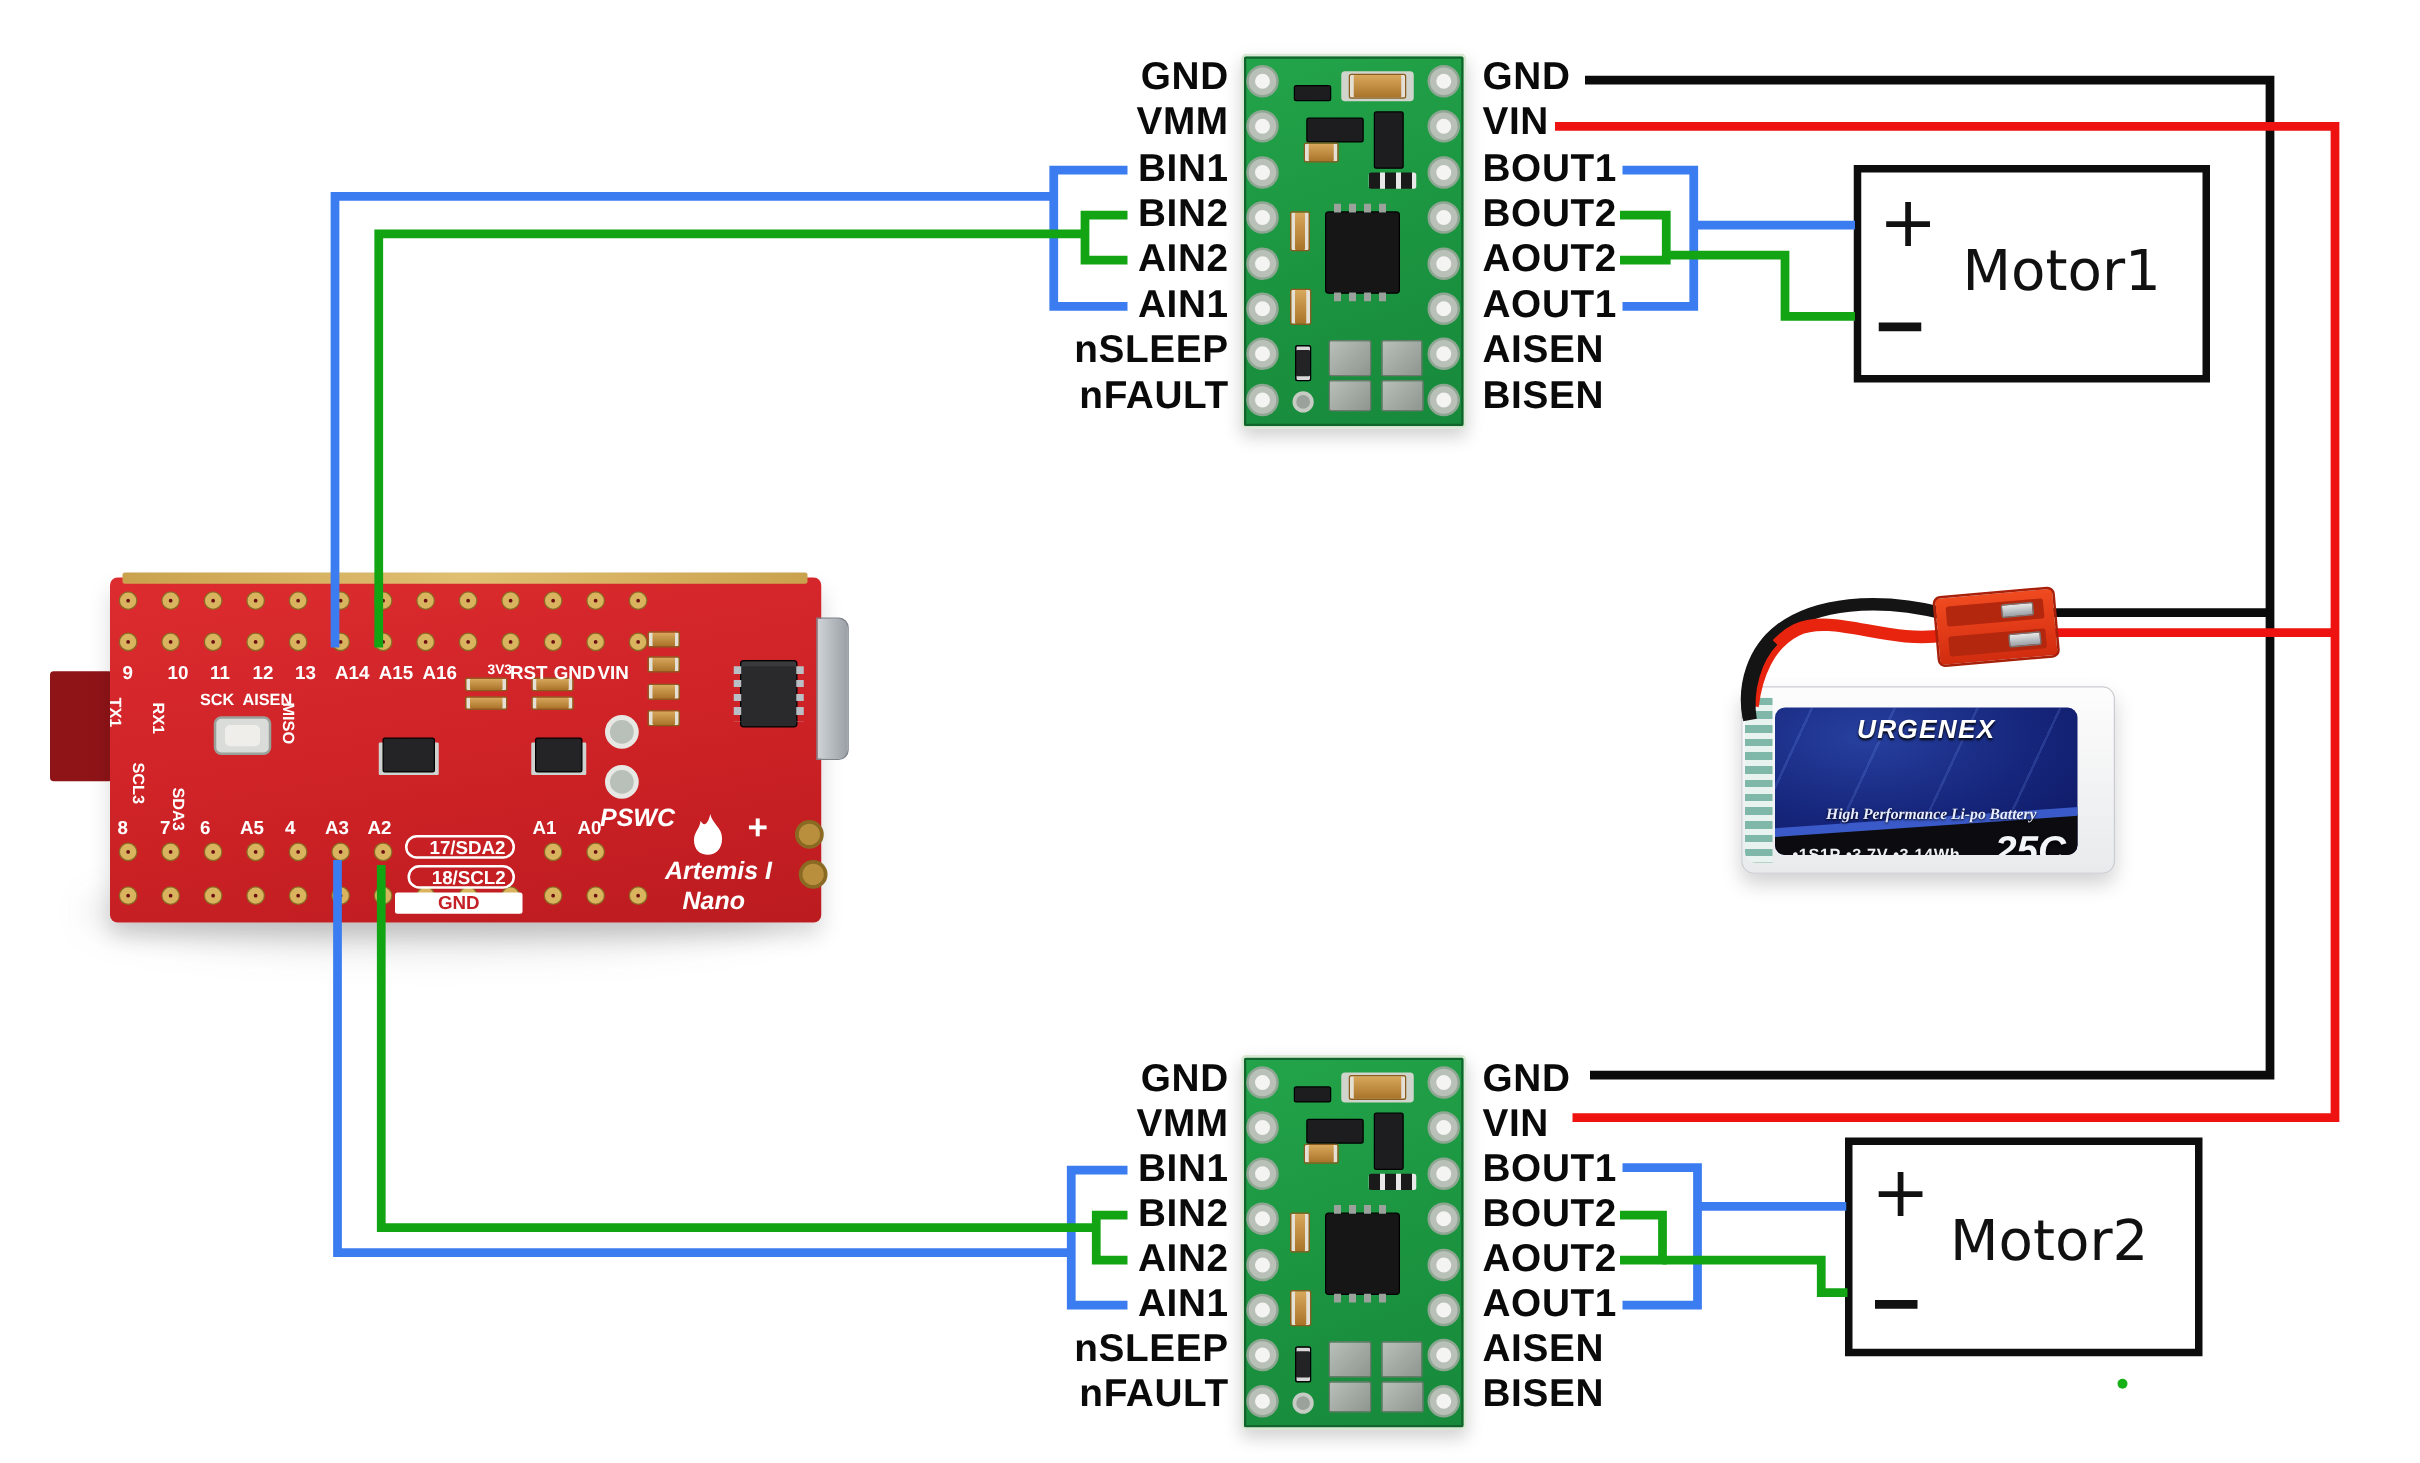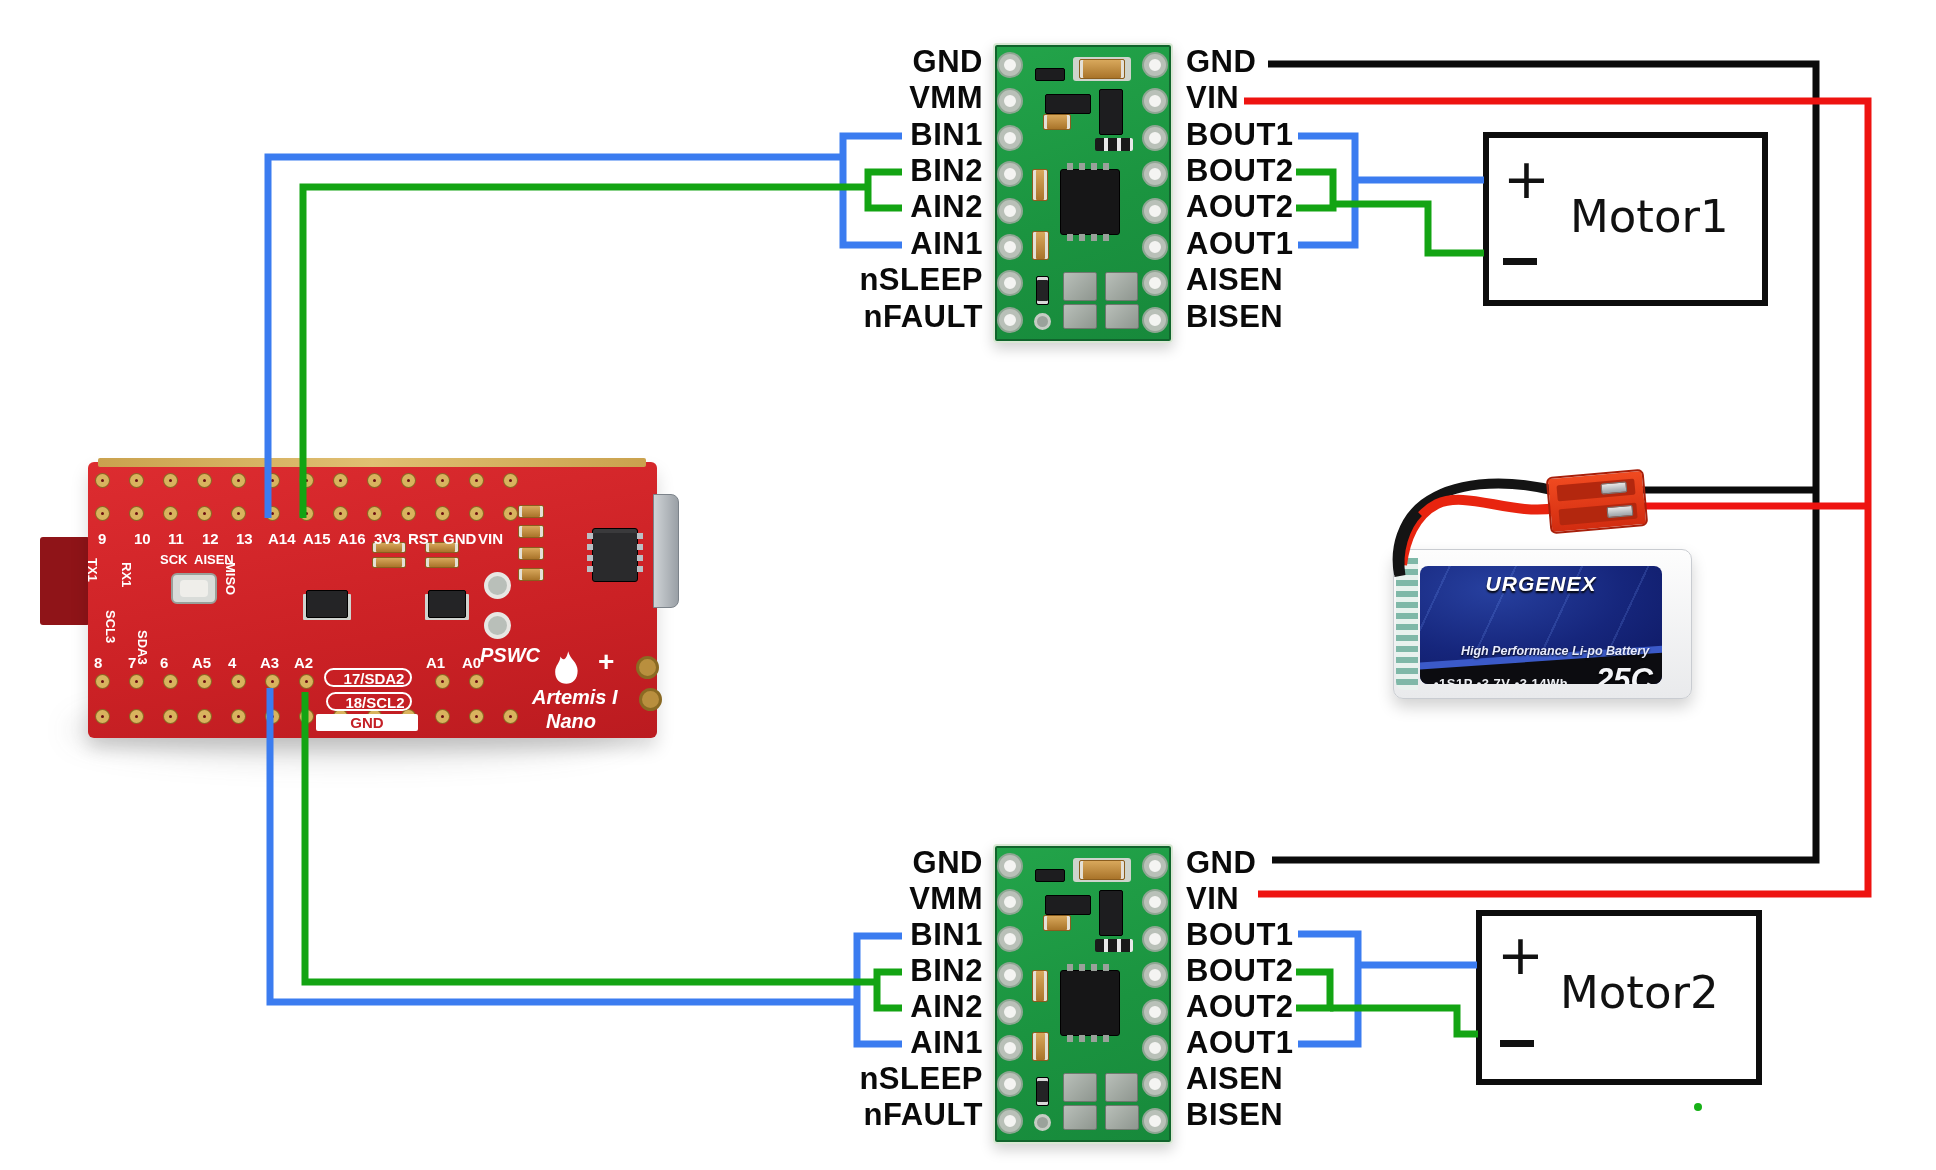--- a/index.html
+++ b/index.html
@@ -76,22 +76,22 @@
   #battery-stripes{left:2px;top:8px;width:22px;height:132px;border-radius:8px 0 0 8px;
       background:repeating-linear-gradient(180deg,#7fb8a8 0 6px,#e8f2ee 6px 11px);}
   #battery-label{left:26px;top:16px;width:242px;height:118px;border-radius:8px;overflow:hidden;
       background:radial-gradient(120% 120% at 30% 20%,#27409f 0%,#16267c 45%,#0a1257 100%);}
   #battery-label .marble{left:0;top:0;right:0;bottom:0;
       background:repeating-linear-gradient(115deg,transparent 0 26px,rgba(120,160,255,.18) 26px 28px,transparent 28px 60px);}
   .bat-brand{left:0;top:6px;width:100%;text-align:center;color:#fff;font-weight:700;font-style:italic;
              font-size:21px;letter-spacing:1px;text-shadow:0 2px 2px #000;}
   .bat-cap{left:0;top:26px;width:100%;text-align:center;font-weight:700;font-style:italic;font-size:47px;
            color:#f2f3f7;text-shadow:0 2px 0 #8b8f9e,0 4px 6px #000;letter-spacing:1px;}
-  .bat-tag{left:14px;top:78px;width:100%;text-align:center;color:#e8ecff;font-style:italic;font-weight:700;font-size:12.5px;
-           text-shadow:0 1px 2px #000;}
+  .bat-tag{left:4px;top:78px;width:100%;text-align:center;color:#e8ecff;font-style:italic;font-weight:700;font-size:12.5px;
+           text-shadow:0 1px 2px #000;font-family:Liberation Serif, serif;}
   .bat-band{left:-6px;top:94px;width:260px;height:40px;background:#0c0c10;transform:rotate(-4deg);}
   .bat-stripe{left:-8px;top:88px;width:262px;height:7px;background:#3b5ac9;transform:rotate(-4deg);}
   .bat-specs{left:14px;top:110px;color:#eef0f4;font-weight:700;font-size:13px;letter-spacing:.5px;}
   .bat-c{left:176px;top:96px;color:#f4f5f8;font-weight:700;font-style:italic;font-size:31px;text-shadow:0 2px 3px #000;text-align:right;}
   #jst{left:1548px;top:473px;width:98px;height:57px;z-index:6;transform:rotate(-5deg);
        background:linear-gradient(180deg,#f04a20,#d22c10);border:2px solid #a81f0a;border-radius:6px;}
   #jst .slot{background:#b3270e;border-radius:2px;}
   #jst .contact{background:linear-gradient(180deg,#e8e8e8,#9aa0a6);border:1px solid #777;border-radius:2px;}
 
   .green-dot{width:8px;height:8px;border-radius:50%;background:#17b117;z-index:4;}
@@ -176,21 +176,21 @@
 
     <div id="silk" style="left:0;top:0;width:100%;height:100%;">
         <div class="asilk" style="left: 10px; top: 68px; font-size: 15px; transform: translateX(0%);">9</div>
         <div class="asilk" style="left: 46px; top: 68px; font-size: 15px; transform: translateX(0%);">10</div>
         <div class="asilk" style="left: 80px; top: 68px; font-size: 15px; transform: translateX(0%);">11</div>
         <div class="asilk" style="left: 114px; top: 68px; font-size: 15px; transform: translateX(0%);">12</div>
         <div class="asilk" style="left: 148px; top: 68px; font-size: 15px; transform: translateX(0%);">13</div>
         <div class="asilk" style="left: 180px; top: 68px; font-size: 15px; transform: translateX(0%);">A14</div>
         <div class="asilk" style="left: 215px; top: 68px; font-size: 15px; transform: translateX(0%);">A15</div>
         <div class="asilk" style="left: 250px; top: 68px; font-size: 15px; transform: translateX(0%);">A16</div>
-        <div class="asilk" style="left: 286px; top: 68px; font-size: 15px; transform: translateX(0%);">3V3</div>
+        <div class="asilk" style="left: 302px; top: 68px; font-size: 11px; transform: translateX(0%);">3V3</div>
         <div class="asilk" style="left: 320px; top: 68px; font-size: 15px; transform: translateX(0%);">RST</div>
         <div class="asilk" style="left: 355px; top: 68px; font-size: 15px; transform: translateX(0%);">GND</div>
         <div class="asilk" style="left: 390px; top: 68px; font-size: 15px; transform: translateX(0%);">VIN</div>
         <div class="asilk" style="left: 12px; top: 96px; font-size: 13px; transform: rotate(90deg); transform-origin: left top;">TX1</div>
         <div class="asilk" style="left: 46px; top: 100px; font-size: 13px; transform: rotate(90deg); transform-origin: left top;">RX1</div>
         <div class="asilk" style="left: 72px; top: 90px; font-size: 13px; transform: none; transform-origin: left top;">SCK</div>
         <div class="asilk" style="left: 106px; top: 90px; font-size: 13px; transform: none; transform-origin: left top;">AISEN</div>
         <div class="asilk" style="left: 150px; top: 100px; font-size: 13px; transform: rotate(90deg); transform-origin: left top;">MISO</div>
         <div class="asilk" style="left: 6px; top: 192px; font-size: 15px;">8</div>
         <div class="asilk" style="left: 40px; top: 192px; font-size: 15px;">7</div>

